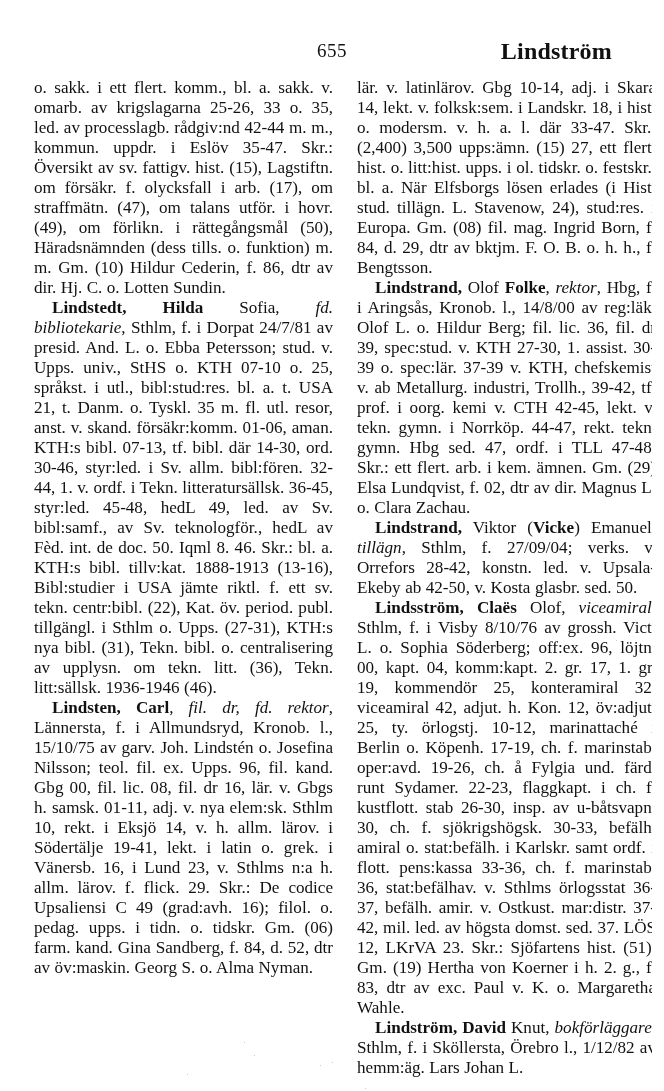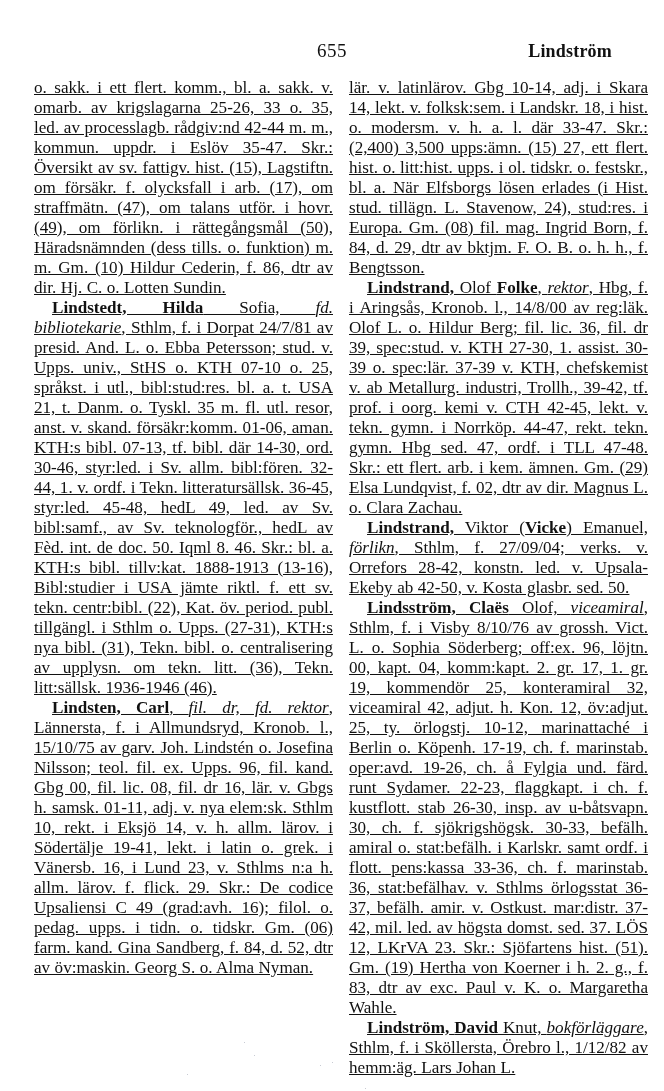--- a/index.html
+++ b/index.html
@@ -35,36 +35,35 @@
     right: 0;
     text-align: center;
     font-size: 19px;
     letter-spacing: 0.5px;
     line-height: 26px;
   }
   .head-word {
     position: absolute;
     right: 16px;
     top: 0;
-    font-size: 18px;
+    font-size: 24px;
     font-weight: bold;
     line-height: 26px;
     letter-spacing: 0.2px;
   }
 
   
   .columns {
     position: absolute;
     top: 78px;
     left: 22px;
     right: 22px;
     bottom: 60px;
     display: flex;
-    gap: 16px;
-    text-decoration: underline;
+    gap: 24px;
   }
   .column {
     width: 299px;
     flex: 0 0 299px;
   }
 
   .para {
     margin: 0;
     font-size: 17.1px;
     line-height: 20.0px;
@@ -110,21 +109,21 @@
 
   <div class="columns">
     <div class="column" id="col-left">
         <p class="para"><span>o. sakk. i ett flert. komm., bl. a. sakk. v. omarb. av krigslagarna 25-26, 33 o. 35, led. av processlagb. rådgiv:nd 42-44 m. m., kommun. uppdr. i Eslöv 35-47. Skr.: Översikt av sv. fattigv. hist. (15), Lagstiftn. om försäkr. f. olycksfall i arb. (17), om straffmätn. (47), om talans utför. i hovr. (49), om förlikn. i rättegångsmål (50), Häradsnämnden (dess tills. o. funktion) m. m. Gm. (10) Hildur Cederin, f. 86, dtr av dir. Hj. C. o. Lotten Sundin.</span></p>
         <p class="para indent"><b class="hw">Lindstedt, Hilda</b><span> Sofia, </span><i class="it">fd. bibliotekarie</i><span>, Sthlm, f. i Dorpat 24/7/81 av presid. And. L. o. Ebba Petersson; stud. v. Upps. univ., StHS o. KTH 07-10 o. 25, språkst. i utl., bibl:stud:res. bl. a. t. USA 21, t. Danm. o. Tyskl. 35 m. fl. utl. resor, anst. v. skand. försäkr:komm. 01-06, aman. KTH:s bibl. 07-13, tf. bibl. där 14-30, ord. 30-46, styr:led. i Sv. allm. bibl:fören. 32-44, 1. v. ordf. i Tekn. litteratursällsk. 36-45, styr:led. 45-48, hedL 49, led. av Sv. bibl:samf., av Sv. teknologför., hedL av Fèd. int. de doc. 50. Iqml 8. 46. Skr.: bl. a. KTH:s bibl. tillv:kat. 1888-1913 (13-16), Bibl:studier i USA jämte riktl. f. ett sv. tekn. centr:bibl. (22), Kat. öv. period. publ. tillgängl. i Sthlm o. Upps. (27-31), KTH:s nya bibl. (31), Tekn. bibl. o. centralisering av upplysn. om tekn. litt. (36), Tekn. litt:sällsk. 1936-1946 (46).</span></p>
         <p class="para indent"><b class="hw">Lindsten, Carl</b><span>, </span><i class="it">fil. dr, fd. rektor</i><span>, Lännersta, f. i Allmundsryd, Kronob. l., 15/10/75 av garv. Joh. Lindstén o. Josefina Nilsson; teol. fil. ex. Upps. 96, fil. kand. Gbg 00, fil. lic. 08, fil. dr 16, lär. v. Gbgs h. samsk. 01-11, adj. v. nya elem:sk. Sthlm 10, rekt. i Eksjö 14, v. h. allm. lärov. i Södertälje 19-41, lekt. i latin o. grek. i Vänersb. 16, i Lund 23, v. Sthlms n:a h. allm. lärov. f. flick. 29. Skr.: De codice Upsaliensi C 49 (grad:avh. 16); filol. o. pedag. upps. i tidn. o. tidskr. Gm. (06) farm. kand. Gina Sandberg, f. 84, d. 52, dtr av öv:maskin. Georg S. o. Alma Nyman.</span></p>
       </div>
     <div class="column" id="col-right">
         <p class="para"><span>lär. v. latinlärov. Gbg 10-14, adj. i Skara 14, lekt. v. folksk:sem. i Landskr. 18, i hist. o. modersm. v. h. a. l. där 33-47. Skr.: (2,400) 3,500 upps:ämn. (15) 27, ett flert. hist. o. litt:hist. upps. i ol. tidskr. o. festskr., bl. a. När Elfsborgs lösen erlades (i Hist. stud. tillägn. L. Stavenow, 24), stud:res. i Europa. Gm. (08) fil. mag. Ingrid Born, f. 84, d. 29, dtr av bktjm. F. O. B. o. h. h., f. Bengtsson.</span></p>
         <p class="para indent"><b class="hw">Lindstrand,</b><span> Olof </span><b class="hw">Folke</b><span>, </span><i class="it">rektor</i><span>, Hbg, f. i Aringsås, Kronob. l., 14/8/00 av reg:läk. Olof L. o. Hildur Berg; fil. lic. 36, fil. dr 39, spec:stud. v. KTH 27-30, 1. assist. 30-39 o. spec:lär. 37-39 v. KTH, chefskemist v. ab Metallurg. industri, Trollh., 39-42, tf. prof. i oorg. kemi v. CTH 42-45, lekt. v. tekn. gymn. i Norrköp. 44-47, rekt. tekn. gymn. Hbg sed. 47, ordf. i TLL 47-48. Skr.: ett flert. arb. i kem. ämnen. Gm. (29) Elsa Lundqvist, f. 02, dtr av dir. Magnus L. o. Clara Zachau.</span></p>
-        <p class="para indent"><b class="hw">Lindstrand,</b><span> Viktor (</span><b class="hw">Vicke</b><span>) Emanuel, </span><i class="it">förlikn</i><span>, Sthlm, f. 27/09/04; verks. v. Orrefors 28-42, konstn. led. v. Upsala-Ekeby ab 42-50, v. Kosta glasbr. sed. 50.</span></p>
+        <p class="para indent"><b class="hw">Lindstrand,</b><span> Viktor (</span><b class="hw">Vicke</b><span>) Emanuel, </span><i class="it">tillägn</i><span>, Sthlm, f. 27/09/04; verks. v. Orrefors 28-42, konstn. led. v. Upsala-Ekeby ab 42-50, v. Kosta glasbr. sed. 50.</span></p>
         <p class="para indent"><b class="hw">Lindsström, Claës</b><span> Olof, </span><i class="it">viceamiral</i><span>, Sthlm, f. i Visby 8/10/76 av grossh. Vict. L. o. Sophia Söderberg; off:ex. 96, löjtn. 00, kapt. 04, komm:kapt. 2. gr. 17, 1. gr. 19, kommendör 25, konteramiral 32, viceamiral 42, adjut. h. Kon. 12, öv:adjut. 25, ty. örlogstj. 10-12, marinattaché i Berlin o. Köpenh. 17-19, ch. f. marinstab. oper:avd. 19-26, ch. å Fylgia und. färd. runt Sydamer. 22-23, flaggkapt. i ch. f. kustflott. stab 26-30, insp. av u-båtsvapn. 30, ch. f. sjökrigshögsk. 30-33, befälh. amiral o. stat:befälh. i Karlskr. samt ordf. i flott. pens:kassa 33-36, ch. f. marinstab. 36, stat:befälhav. v. Sthlms örlogsstat 36-37, befälh. amir. v. Ostkust. mar:distr. 37-42, mil. led. av högsta domst. sed. 37. LÖS 12, LKrVA 23. Skr.: Sjöfartens hist. (51). Gm. (19) Hertha von Koerner i h. 2. g., f. 83, dtr av exc. Paul v. K. o. Margaretha Wahle.</span></p>
         <p class="para indent"><b class="hw">Lindström,</b><span> </span><b class="hw">David</b><span> Knut, </span><i class="it">bokförläggare</i><span>, Sthlm, f. i Sköllersta, Örebro l., 1/12/82 av hemm:äg. Lars Johan L.</span></p>
       </div>
   </div>
 
   <div class="speckles">
     <i style="left:462px;top:1040px"></i>
     <i style="left:232px;top:1042px"></i>
     <i style="left:242px;top:1055px"></i>
     <i style="left:320px;top:1062px"></i>

